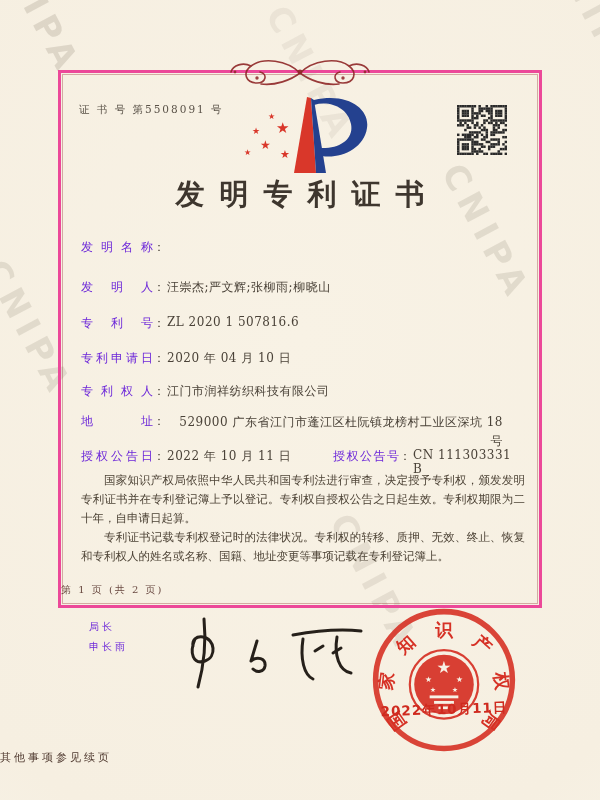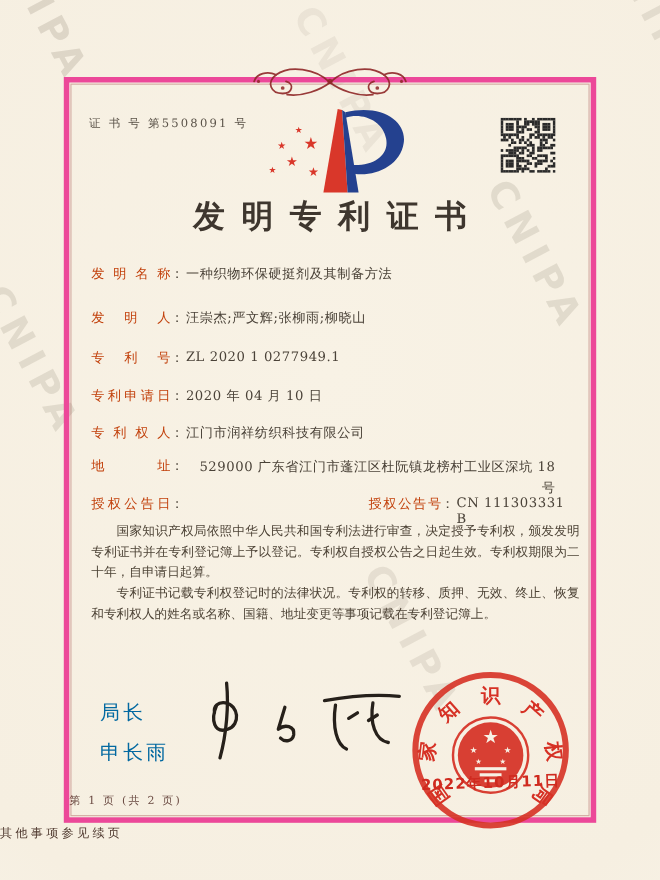--- a/index.html
+++ b/index.html
@@ -14,43 +14,43 @@
     font-weight:bold;font-size:34px;letter-spacing:7px;color:rgba(151,139,124,.26);
     transform:rotate(62deg);pointer-events:none;white-space:nowrap;z-index:1;
   }
   .wm.w1{left:-38px;top:-14px}
   .wm.w2{left:520px;top:-8px;color:rgba(151,139,124,.20)}
   .wm.w3{left:412px;top:212px;color:rgba(151,139,124,.22)}
   .wm.w4{left:-46px;top:308px;color:rgba(151,139,124,.22)}
   .wm.w5{left:300px;top:562px;color:rgba(151,139,124,.18)}
   .wm.w6{left:236px;top:54px;color:rgba(151,139,124,.12)}
   .frame{
-    position:absolute;left:58px;top:70px;width:484px;height:678px;
-    border:5px solid #ec4899;box-sizing:border-box;z-index:2;
+    position:absolute;left:58px;top:70px;width:484px;height:538px;
+    border:3px solid #ec4899;box-sizing:border-box;z-index:2;
   }
   .frame::after{content:"";position:absolute;inset:1px;border:1px solid rgba(143,39,39,.35);pointer-events:none;}
   .ornament{position:absolute;left:50%;top:-20px;transform:translateX(-50%);z-index:3;}
   .cert-no{position:absolute;left:18px;top:30px;font-size:10.5px;letter-spacing:2px;color:#5a5248;}
   .qr{position:absolute;right:32px;top:32px;width:50px;height:50px;}
   .logo{position:absolute;left:50%;top:20px;transform:translateX(-50%);width:140px;height:84px;}
   .logo .star{position:absolute;color:#d9372a;line-height:1;font-family:"DejaVu Sans",sans-serif;}
   .title{position:absolute;left:0;right:0;top:102px;text-align:center;font-size:29px;font-weight:bold;
     color:#3e362e;letter-spacing:15px;text-indent:15px;}
   .fields{position:absolute;left:20px;top:166px;width:440px;font-size:12px;color:#4a4238;}
   .frow{position:absolute;left:0;display:flex;align-items:flex-start;}
-  .f-label{display:inline-block;width:72px;text-align:justify;text-align-last:justify;flex:0 0 72px;color:#c2410c;}
+  .f-label{display:inline-block;width:72px;text-align:justify;text-align-last:justify;flex:0 0 72px;color:#6d28d9;}
   .f-colon{flex:0 0 14px;}
   .f-value{letter-spacing:.5px;}
   .addr .f-value{width:336px;line-height:1.55;text-align:right;}
   .grant-right{position:absolute;left:252px;top:0;display:flex;}
   .grant-right .f-label{width:66px;flex-basis:66px;}
   .body-text{position:absolute;left:20px;top:398px;width:444px;font-size:11.5px;line-height:1.66;
     text-align:justify;color:#4d4336;}
   .body-text p{margin:0;text-indent:2em;}
-  .sig-block{position:absolute;left:28px;top:556px;font-size:18px;color:#0369a1;letter-spacing:3px;line-height:2;}
+  .sig-block{position:absolute;left:28px;top:544px;font-size:10px;color:#6d28d9;letter-spacing:3px;line-height:2;}
   .sig-script{position:absolute;left:104px;top:540px;z-index:4;}
   .seal{position:absolute;left:308px;top:532px;width:150px;height:150px;z-index:5;}
   .seal svg{overflow:visible;}
   .seal-char{font-size:16px;font-weight:bold;fill:#d63125;font-family:"DejaVu Serif",serif;}
   .seal-date{position:absolute;left:-12px;right:-12px;top:96px;text-align:center;color:#cf2a1f;
     font-weight:bold;font-size:13.5px;letter-spacing:1px;transform:rotate(-2deg);
     font-family:"DejaVu Sans",sans-serif;}
   .page-no{position:absolute;left:0;right:0;bottom:8px;text-align:left;font-size:10px;
     color:#6a4a42;letter-spacing:2px;}
   .footer-note{position:absolute;left:0;right:0;top:750px;text-align:left;font-size:11px;
@@ -341,50 +341,50 @@
     <span class="star" style="left:38px;top:20px;font-size:8px">★</span>
     <span class="star" style="left:14px;top:56px;font-size:8px">★</span>
   </div>
 
   <div class="title">发明专利证书</div>
 
   <div class="fields">
     <div class="frow" style="top:0">
       <span class="f-label">发明名称</span>
       <span class="f-colon">：</span>
-      <span class="f-value">一种织物环保硬挺剂及其制备方法</span>
     </div>
     <div class="frow" style="top:40px">
       <span class="f-label">发明人</span>
       <span class="f-colon">：</span>
       <span class="f-value">汪崇杰;严文辉;张柳雨;柳晓山</span>
     </div>
     <div class="frow" style="top:76px">
       <span class="f-label">专利号</span>
       <span class="f-colon">：</span>
-      <span class="f-value">ZL 2020 1 0277949.1</span>
+      <span class="f-value">ZL 2020 1 507816.6</span>
     </div>
     <div class="frow" style="top:111px">
       <span class="f-label">专利申请日</span>
       <span class="f-colon">：</span>
       <span class="f-value">2020 年 04 月 10 日</span>
     </div>
     <div class="frow" style="top:144px">
       <span class="f-label">专利权人</span>
       <span class="f-colon">：</span>
       <span class="f-value">江门市润祥纺织科技有限公司</span>
     </div>
     <div class="frow addr" style="top:174px">
       <span class="f-label">地址</span>
       <span class="f-colon">：</span>
       <span class="f-value">529000 广东省江门市蓬江区杜阮镇龙榜村工业区深坑 18 号</span>
     </div>
     <div class="frow" style="top:209px;width:440px">
       <span class="f-label">授权公告日</span>
       <span class="f-colon">：</span>
+      <span class="f-value">2022 年 10 月 11 日</span>
       <span class="grant-right">
         <span class="f-label">授权公告号</span>
         <span class="f-colon">：</span>
         <span class="f-value">CN 111303331 B</span>
       </span>
     </div>
   </div>
 
   <div class="body-text">
     <p>国家知识产权局依照中华人民共和国专利法进行审查，决定授予专利权，颁发发明专利证书并在专利登记簿上予以登记。专利权自授权公告之日起生效。专利权期限为二十年，自申请日起算。</p>

